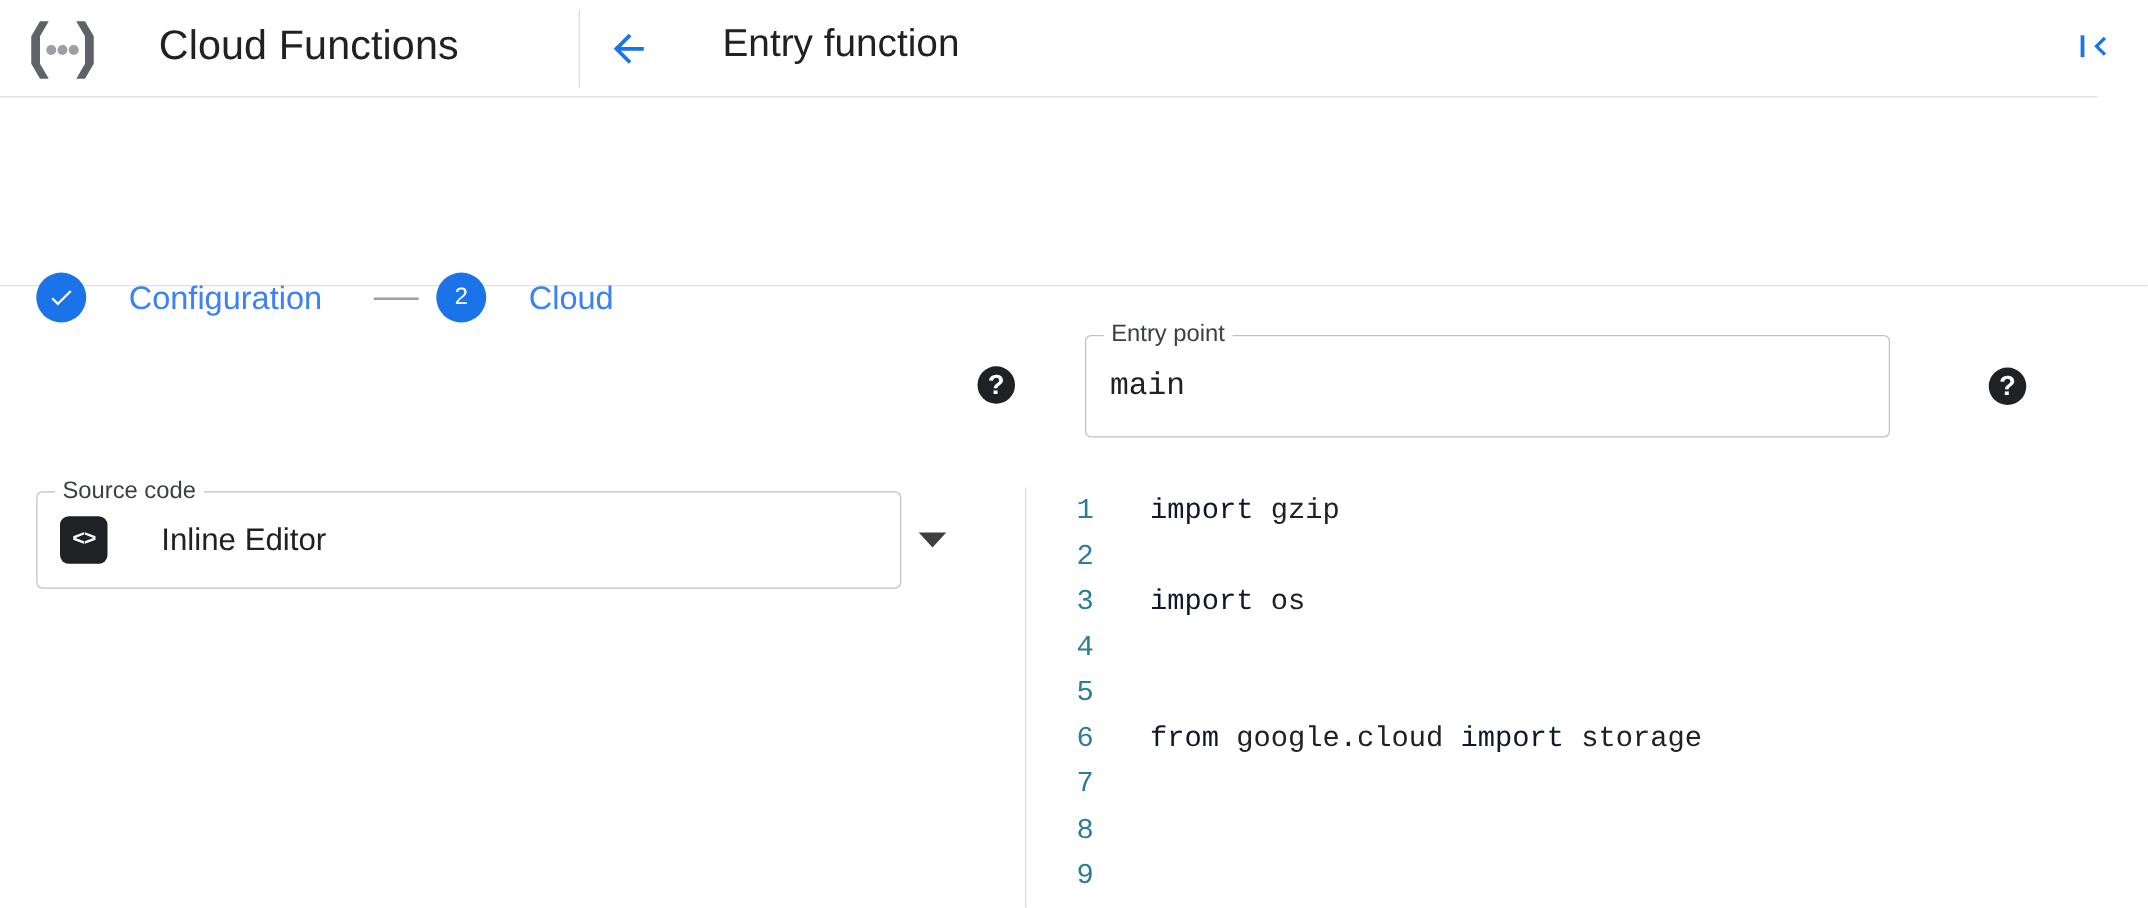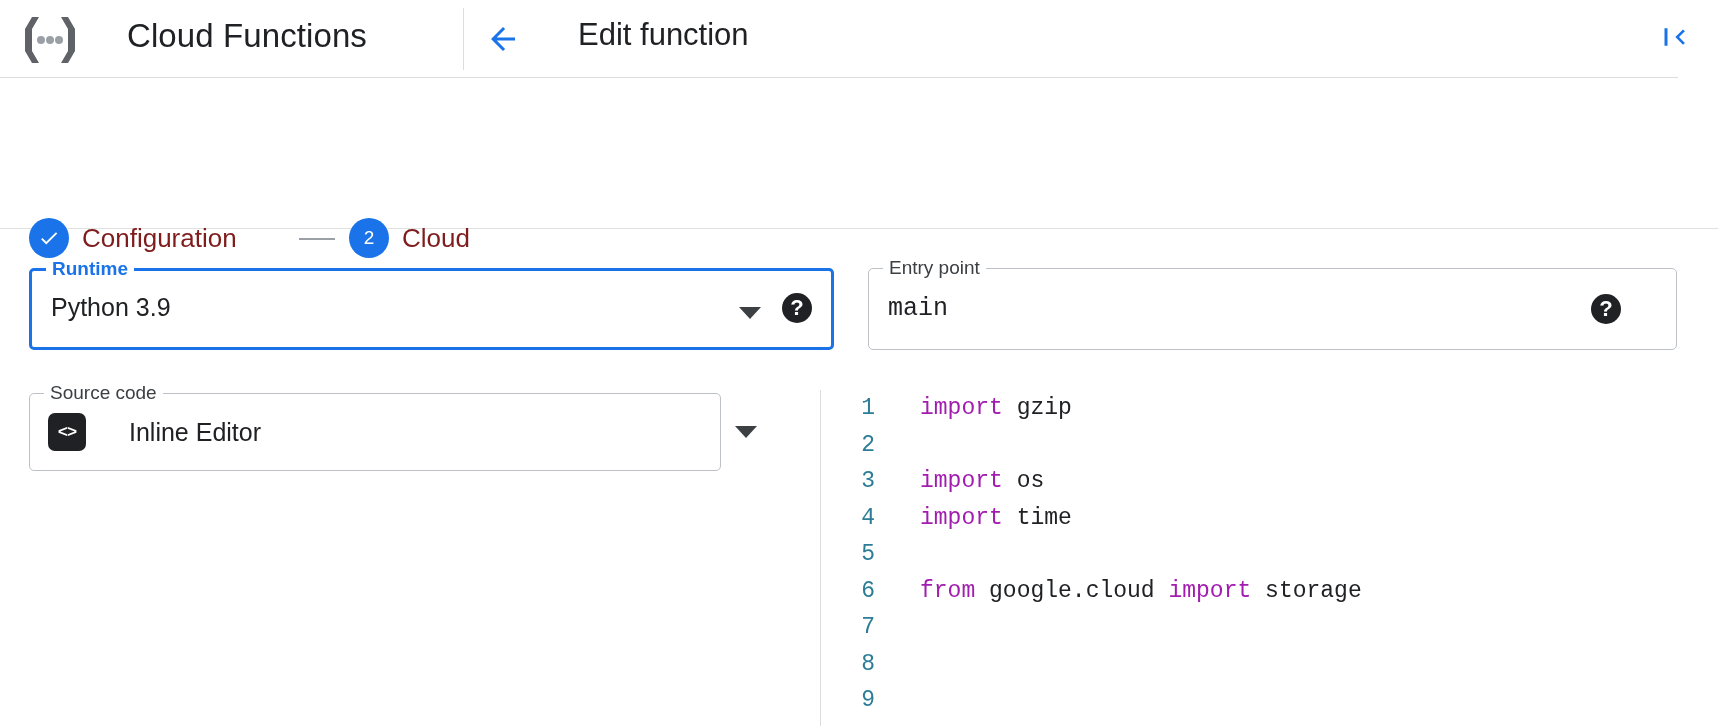--- a/index.html
+++ b/index.html
@@ -87,23 +87,23 @@
     border-radius: 50%;
     background: #1a73e8;
     display: flex;
     align-items: center;
     justify-content: center;
     color: #ffffff;
     font-size: 19px;
     flex: 0 0 auto;
   }
   .step-label {
-    margin-left: 13px;
+    margin-left: 34px;
     font-size: 26px;
-    color: #7f1d1d;
+    color: #3b82f6;
     white-space: nowrap;
   }
   .step-connector {
     position: absolute;
     left: 299px; top: 160px;
     width: 36px; height: 2px;
     background: #9aa0a6;
   }
 
   
@@ -171,21 +171,21 @@
     line-height: 30px;
     text-align: center;
     cursor: pointer;
     font-family: "Liberation Sans", sans-serif;
   }
   #runtime-help { left: 782px; top: 63px; }
 
   
   #entry-field {
     left: 868px; top: 38px;
-    width: 809px; height: 82px;
+    width: 644px; height: 82px;
     border: 1px solid #bdc1c6;
   }
   #entry-field .field-legend { color: #3c4043; }
   #entry-field .field-value { top: 25px; font-family: Liberation Mono, monospace; }
   #entry-help { left: 722px; top: 25px; }
 
   
   #source-field {
     left: 29px; top: 163px;
     width: 692px; height: 78px;
@@ -236,21 +236,21 @@
     width: 40px;
     text-align: right;
     color: #2d7d96;
     font-size: 23px;
   }
   .line-code {
     position: absolute;
     left: 85px;
     color: #202124;
   }
-  .kw { color: #a21caf; font-family: Liberation Mono, monospace; }
+  .kw { color: #0f172a; font-family: Liberation Mono, monospace; }
 </style>
 </head>
 <body>
 
 <div class="topbar">
 
   <div class="product-logo">
     <svg width="56" height="56" viewBox="0 0 56 56">
       <path d="M17 5 L10 5 L3 17 L3 39 L10 51 L17 51 L10 39 L10 17 Z" fill="#5f6368"></path>
       <path d="M39 5 L46 5 L53 17 L53 39 L46 51 L39 51 L46 39 L46 17 Z" fill="#5f6368"></path>
@@ -263,21 +263,21 @@
   <div class="product-title">Cloud Functions</div>
 
   <div class="header-divider"></div>
 
   <div class="back-arrow">
     <svg width="36" height="36" viewBox="0 0 24 24">
       <path d="M20 11H7.8l5.6-5.6L12 4l-8 8 8 8 1.4-1.4L7.8 13H20z" fill="#1a73e8"></path>
     </svg>
   </div>
 
-  <div class="page-title">Edit function</div>
+  <div class="page-title">Entry function</div>
 
   <div class="collapse-icon">
     <svg width="30" height="30" viewBox="0 0 24 24">
       <rect x="3.6" y="5" width="2.4" height="14" fill="#1a73e8"></rect>
       <path d="M18.4 5.9 L12.3 12 L18.4 18.1 L19.9 16.7 L15.2 12 L19.9 7.3 Z" fill="#1a73e8"></path>
     </svg>
   </div>
 </div>
 
 <div class="stepper">
@@ -294,46 +294,41 @@
   <div class="step-connector"></div>
 
   <div class="step step-2">
     <div class="step-circle">2</div>
     <div class="step-label">Cloud</div>
   </div>
 </div>
 
 <div class="content">
 
-  <div class="field" id="runtime-field">
-    <div class="field-legend">Runtime</div>
-    <div class="field-value">Python 3.9</div>
-    <div class="dropdown-arrow" id="runtime-arrow"></div>
-  </div>
   <div class="help-icon" id="runtime-help">?</div>
 
   <div class="field" id="entry-field">
     <div class="field-legend">Entry point</div>
     <div class="field-value">main</div>
     <div class="help-icon" id="entry-help">?</div>
   </div>
 
   <div class="field" id="source-field">
     <div class="field-legend">Source code</div>
     <div class="code-badge">&lt;&gt;</div>
     <div class="field-value">Inline Editor</div>
     <div class="dropdown-arrow" id="source-arrow"></div>
   </div>
 
   <div class="editor-divider"></div>
   <div class="editor" id="editor">
       <div class="code-line"><span class="line-no">1</span><span class="line-code"><span class="kw">import</span><span> gzip</span></span></div>
       <div class="code-line"><span class="line-no">2</span></div>
       <div class="code-line"><span class="line-no">3</span><span class="line-code"><span class="kw">import</span><span> os</span></span></div>
-      <div class="code-line"><span class="line-no">4</span><span class="line-code"><span class="kw">import</span><span> time</span></span></div>
+      <div class="code-line"><span class="line-no">4</span></div>
       <div class="code-line"><span class="line-no">5</span><span class="line-code"></span></div>
       <div class="code-line"><span class="line-no">6</span><span class="line-code"><span class="kw">from</span><span> google.cloud </span><span class="kw">import</span><span> storage</span></span></div>
       <div class="code-line"><span class="line-no">7</span></div>
       <div class="code-line"><span class="line-no">8</span><span class="line-code"></span></div>
       <div class="code-line"><span class="line-no">9</span><span class="line-code"></span></div>
     </div>
 
 </div>
 
 </body></html>

